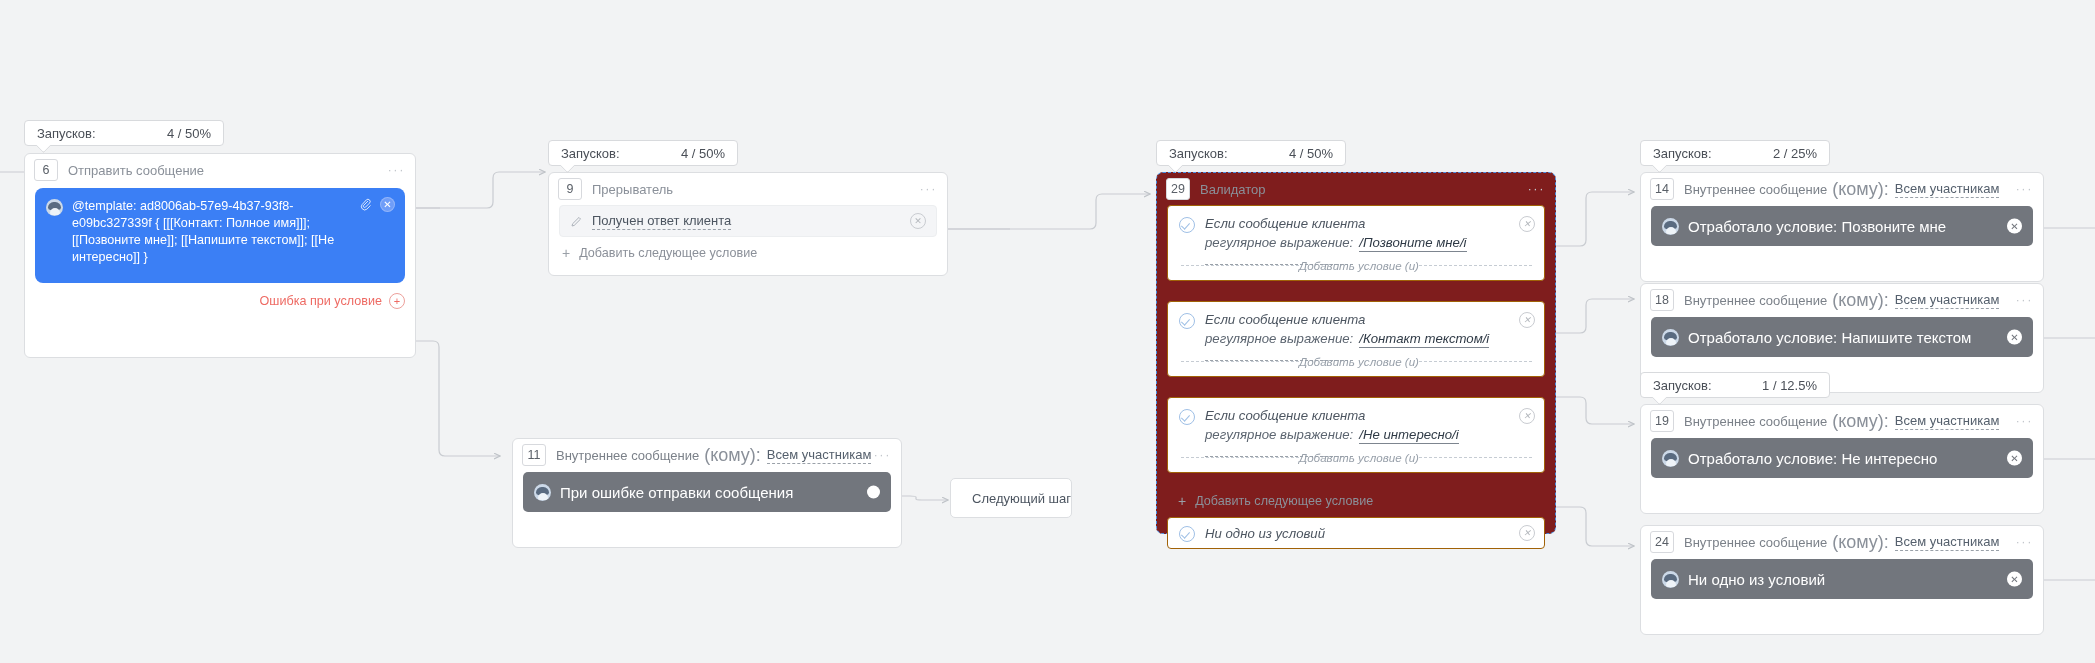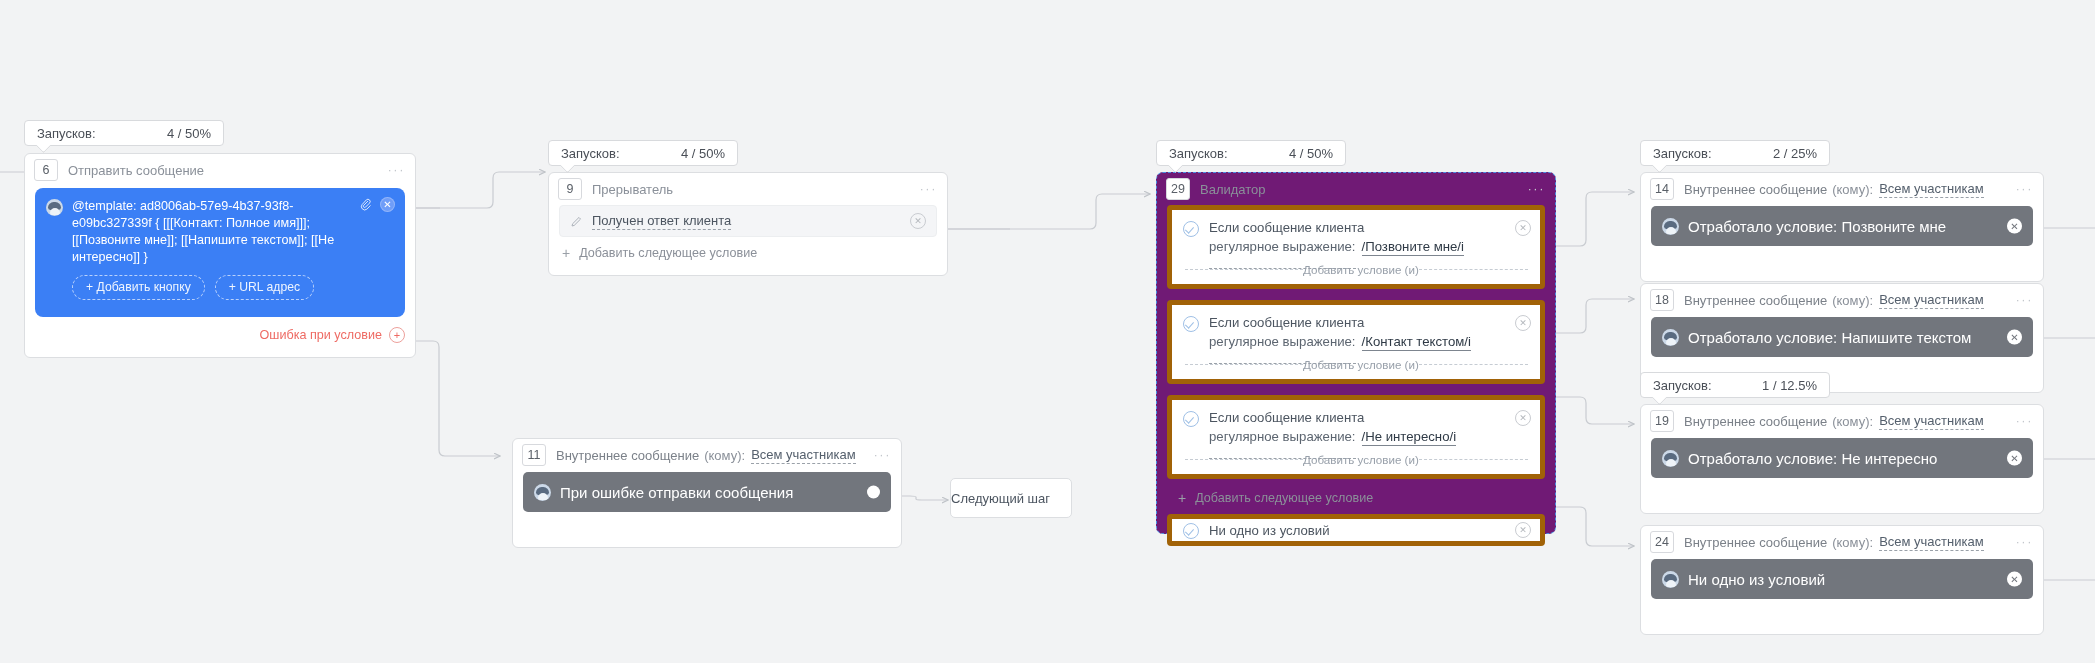--- a/index.html
+++ b/index.html
@@ -66,21 +66,21 @@
   .node {
     position: absolute;
     background: #ffffff;
     border: 1px solid #dcdee1;
     border-radius: 6px;
     box-sizing: border-box;
     z-index: 5;
   }
   .node.validator {
     border: 1px dashed #4a90e2;
-    background: #701a75;
+    background: #7f1d1d;
     border-radius: 7px;
   }
 
   .node-head {
     display: flex;
     align-items: center;
     height: 32px;
     padding: 0 10px 0 9px;
     box-sizing: border-box;
   }
@@ -101,21 +101,21 @@
   }
   .node-title {
     margin-left: 10px;
     font-size: 13px;
     color: #8a9099;
     white-space: nowrap;
   }
   .node-title-strong { color: #7b8189; }
   .node-sub {
     margin-left: 5px;
-    font-size: 13px;
+    font-size: 18px;
     color: #8a9099;
     white-space: nowrap;
   }
   .node-target {
     margin-left: 6px;
     font-size: 13px;
     color: #55606d;
     border-bottom: 1px dashed #9aa1a9;
     white-space: nowrap;
     padding-bottom: 1px;
@@ -284,27 +284,28 @@
     align-items: center;
     gap: 9px;
     padding: 9px 10px 10px 13px;
     font-size: 12.6px;
     color: #8b9099;
   }
   .add-next .pl { color: #9aa0a8; font-size: 14px; line-height: 1; }
 
   
   .vcond {
-    margin: 0 10px 11px 10px;
+    margin: 0 10px 20px 10px;
     background: #ffffff;
-    border: 5px solid #a16207;
+    border: 1px solid #a16207;
     border-radius: 4px;
     padding: 9px 10px 0 11px;
     box-sizing: border-box;
     position: relative;
+    font-style: italic;
   }
   .vcond.simple { padding: 0 10px 0 11px; height: 32px; display: flex; align-items: center; }
   .vc-top { display: flex; align-items: flex-start; }
   .check-ring {
     flex: 0 0 auto;
     width: 14px; height: 14px;
     border-radius: 50%;
     border: 1.4px solid #9fc0e6;
     margin-top: 2px;
     position: relative;
@@ -349,21 +350,21 @@
   .v-add-next .pl { color: #9aa0a8; font-size: 14px; line-height: 1; }
 
   
   .next-step {
     position: absolute;
     background: #ffffff;
     border: 1px solid #dcdee1;
     border-radius: 5px;
     display: flex;
     align-items: center;
-    justify-content: flex-start;
+    justify-content: flex-end;
     font-size: 13px;
     color: #4c5560;
     box-sizing: border-box;
     z-index: 5;
     white-space: nowrap;
   }
 </style>
 </head>
 <body>
 
@@ -426,24 +427,20 @@
     <div class="bubble-blue">
       <div class="bubble-row">
         <span class="avatar"></span>
         <div class="bubble-text">@template: ad8006ab-57e9-4b37-93f8-e09bc327339f { [[[Контакт: Полное имя]]]; [[Позвоните мне]]; [[Напишите текстом]]; [[Не интересно]] }</div>
       </div>
       <div class="bubble-actions">
         <svg class="clip-icon" viewBox="0 0 16 18">
           <path d="M12.2 5.1 L6.1 11.2 a1.9 1.9 0 0 0 2.7 2.7 l6.1-6.1 a3.4 3.4 0 0 0-4.8-4.8 L3.6 10.1 a5 5 0 0 0 7 7 l5.3-5.3" fill="none" stroke="#ffffff" stroke-width="1.35" stroke-linecap="round" transform="scale(0.82) translate(1,1)"></path>
         </svg>
         <span class="close-chip">✕</span>
-      </div>
-      <div class="chip-row">
-        <span class="ghost-chip">+ Добавить кнопку</span>
-        <span class="ghost-chip">+ URL адрес</span>
       </div>
     </div>
 
     <div class="error-row">
       <span>Ошибка при условие</span>
       <span class="plus-circle">+</span>
     </div>
   </div>
 
   <div class="stat-badge" style="left:548px; top:140px; width:190px;">

